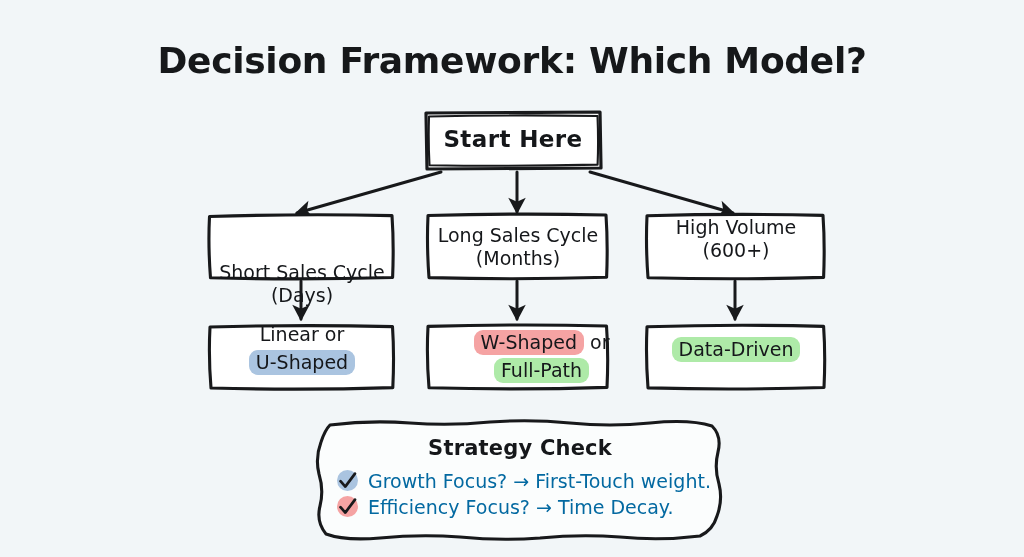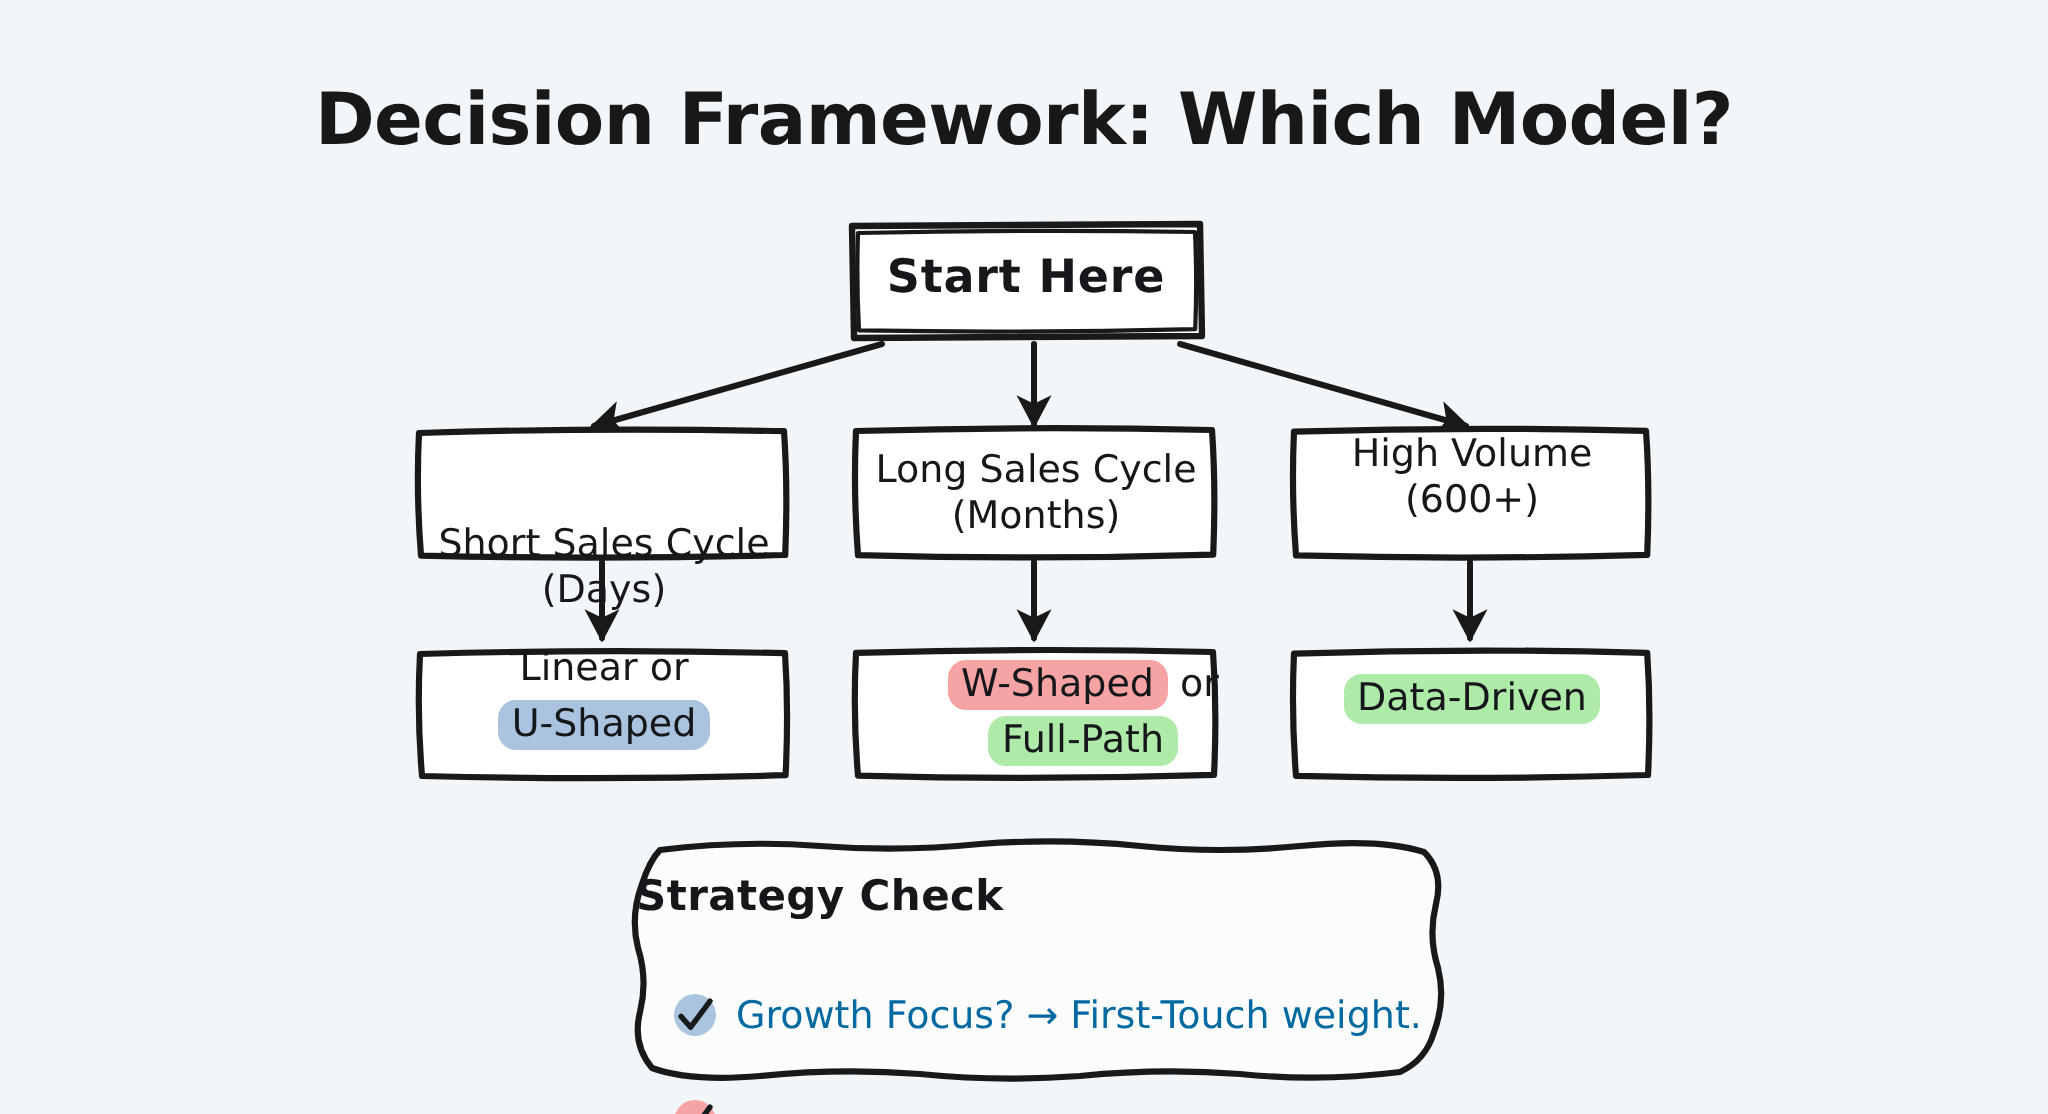--- a/index.html
+++ b/index.html
@@ -94,24 +94,23 @@
 
   
   #strategy-panel-text {
     position: absolute;
     left: 318px;
     top: 432px;
     width: 404px;
     height: 110px;
     display: flex;
     flex-direction: column;
-    align-items: flex-start;
+    align-items: center;
     box-sizing: border-box;
     padding-top: 4px;
-    gap: 27px;
   }
   #strategy-title {
     font-family: "DejaVu Sans", sans-serif;
     font-weight: 700;
     font-size: 21px;
     color: #15171a;
     letter-spacing: 0.2px;
     margin-bottom: 7px;
     white-space: nowrap;
   }
@@ -252,16 +251,17 @@
       <span>Growth Focus? → First-Touch weight.</span>
     </div>
 
     <div class="check-row">
       <span class="check-icon">
         <span class="blob" style="background: rgb(245, 163, 163);"></span>
         <svg width="23" height="23" viewBox="0 0 23 23" xmlns="http://www.w3.org/2000/svg">
           <path d="M4.5,12.2 L9.3,17.6 L19,4.6" fill="none" stroke="#18191b" stroke-width="2.7" stroke-linecap="round" stroke-linejoin="round"></path>
         </svg>
       </span>
+      <span>Efficiency Focus? → Time Decay.</span>
     </div>
   </div>
 
 </div>
 
 </body></html>

